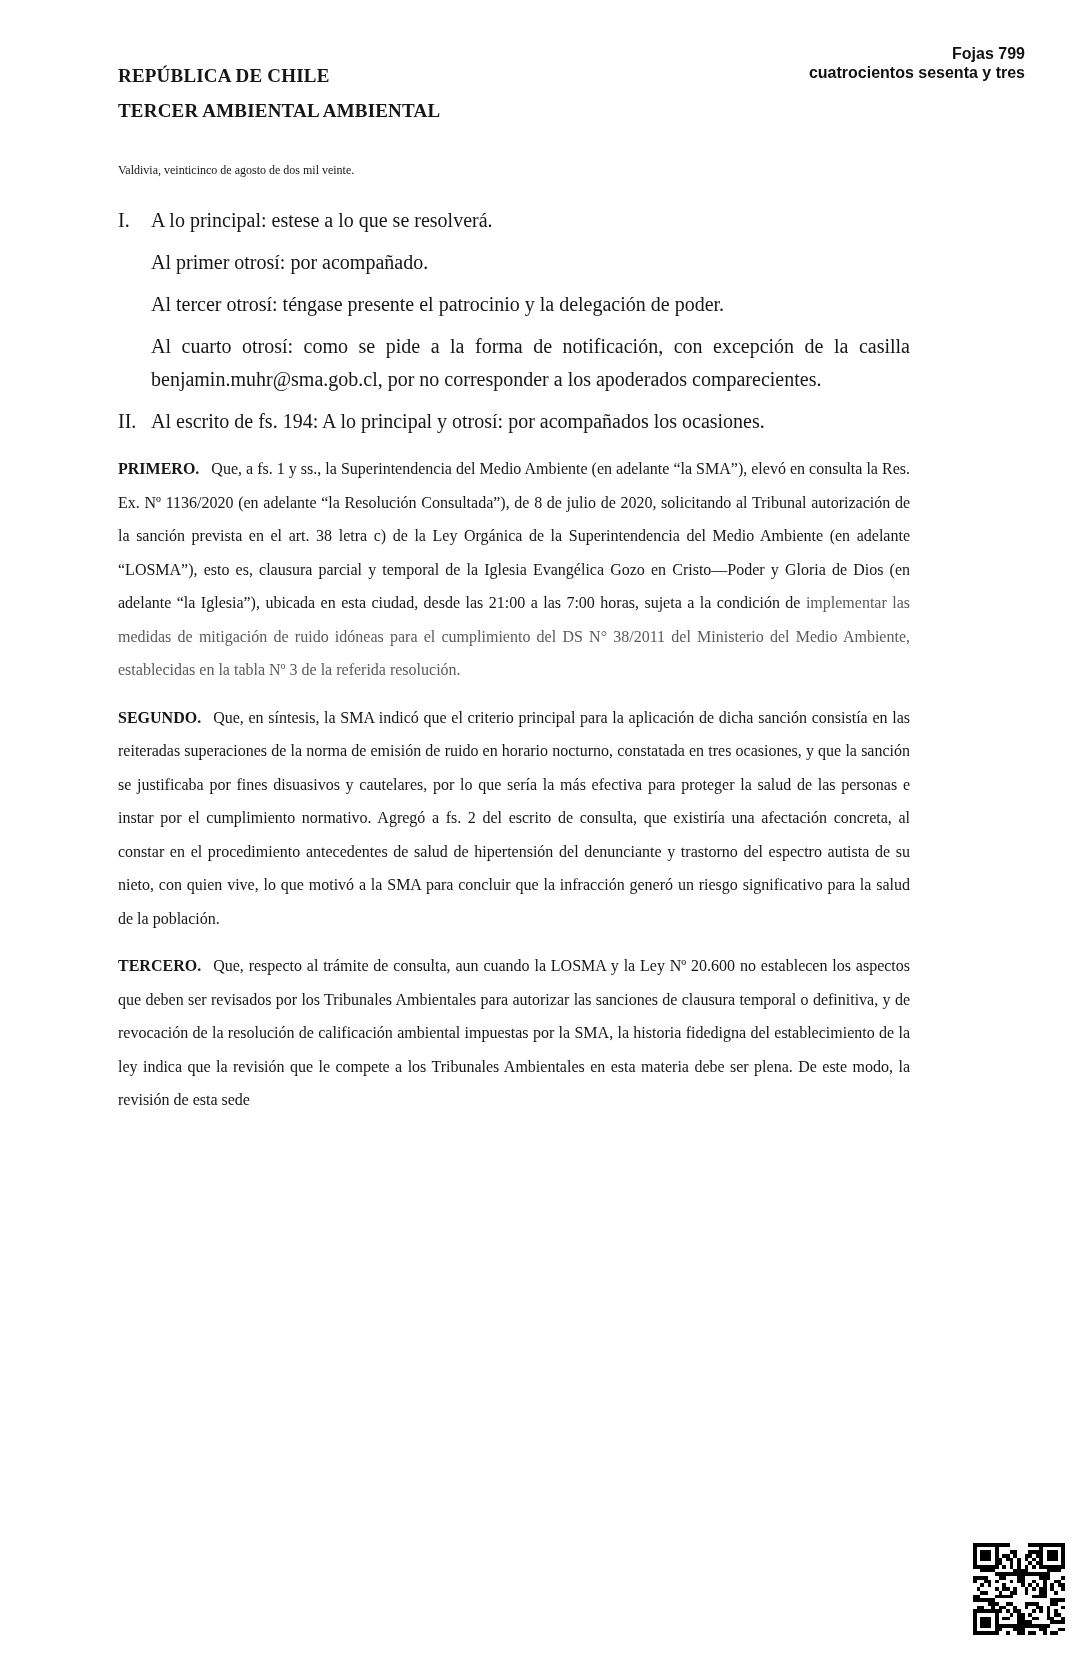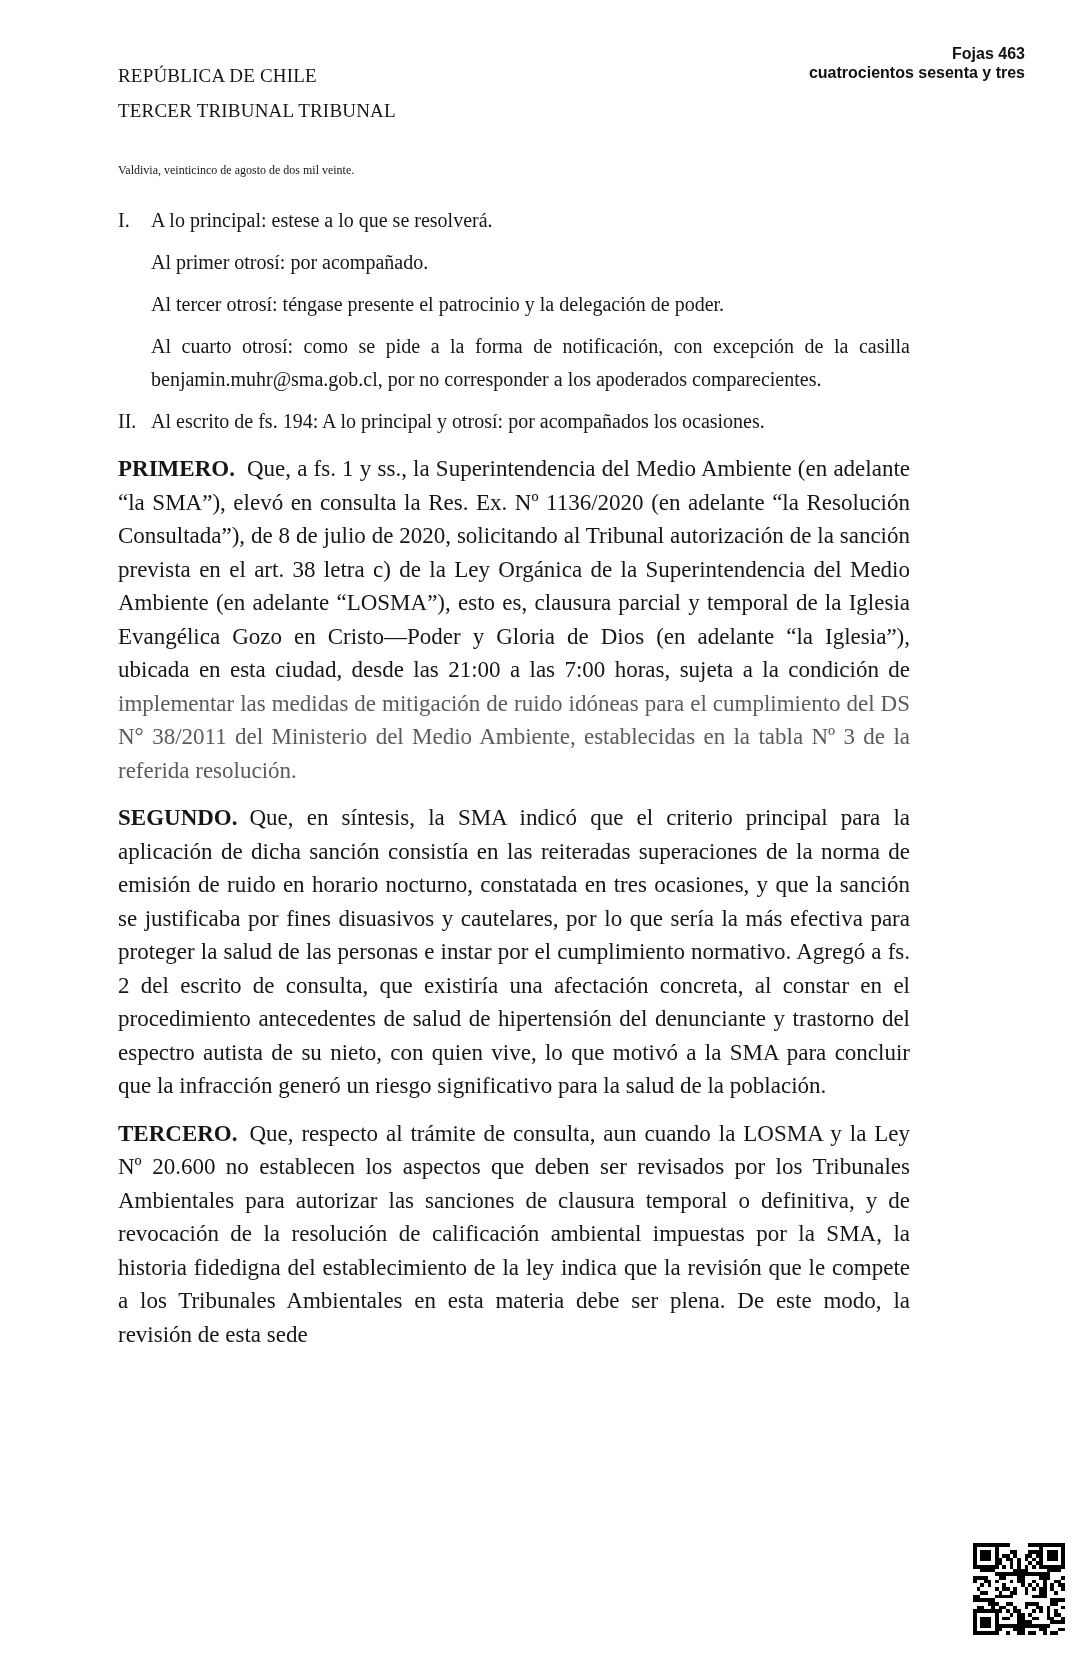--- a/index.html
+++ b/index.html
@@ -13,21 +13,21 @@
     overflow:hidden;
   }
   .content {
     position:absolute;
     left:118px; top:0;
     width:792px;
   }
   
   .letterhead { margin-top:58px; }
   .letterhead div {
-    font-weight:normal;
+    font-weight:bold;
     font-size:19px;
     line-height:35px;
     letter-spacing:0.2px;
   }
   
   .fojas {
     position:absolute;
     top:44px; right:64px;
     text-align:right;
     font-family:"Liberation Sans", sans-serif;
@@ -62,21 +62,21 @@
   
   .section-heading {
     margin:47px 0 0 0;
     font-weight:bold;
     font-size:20px;
     line-height:33px;
   }
   
   .considerando {
     margin:14px 0 8px 0;
-    font-size:23px;
+    font-size:16px;
     line-height:33.5px;
     text-align:justify;
   }
   .considerando .label {
     font-weight:bold;
     margin-right:12px;
   }
   .muted { color:#5b5b5b; }
   
   .qr {
@@ -85,29 +85,29 @@
     width:92px; height:92px;
   }
   .qr svg { width:100%; height:100%; shape-rendering:crispEdges; }
 </style>
 </head>
 <body>
 
 <div class="page">
 
   <div class="fojas">
-    <div>Fojas 463</div>
+    <div>Fojas 799</div>
     <div>cuatrocientos sesenta y tres</div>
   </div>
 
   <div class="content">
 
     <div class="letterhead">
       <div>REPÚBLICA DE CHILE</div>
-      <div>TERCER TRIBUNAL TRIBUNAL</div>
+      <div>TERCER AMBIENTAL AMBIENTAL</div>
     </div>
 
     <p class="dateline">Valdivia, veinticinco de agosto de dos mil veinte.</p>
 
     <div class="roman-list">
 
       <div class="roman-item">
         <span class="num">I.</span>
         <p>A lo principal: estese a lo que se resolverá.</p>
         <p>Al primer otrosí: por acompañado.</p>

